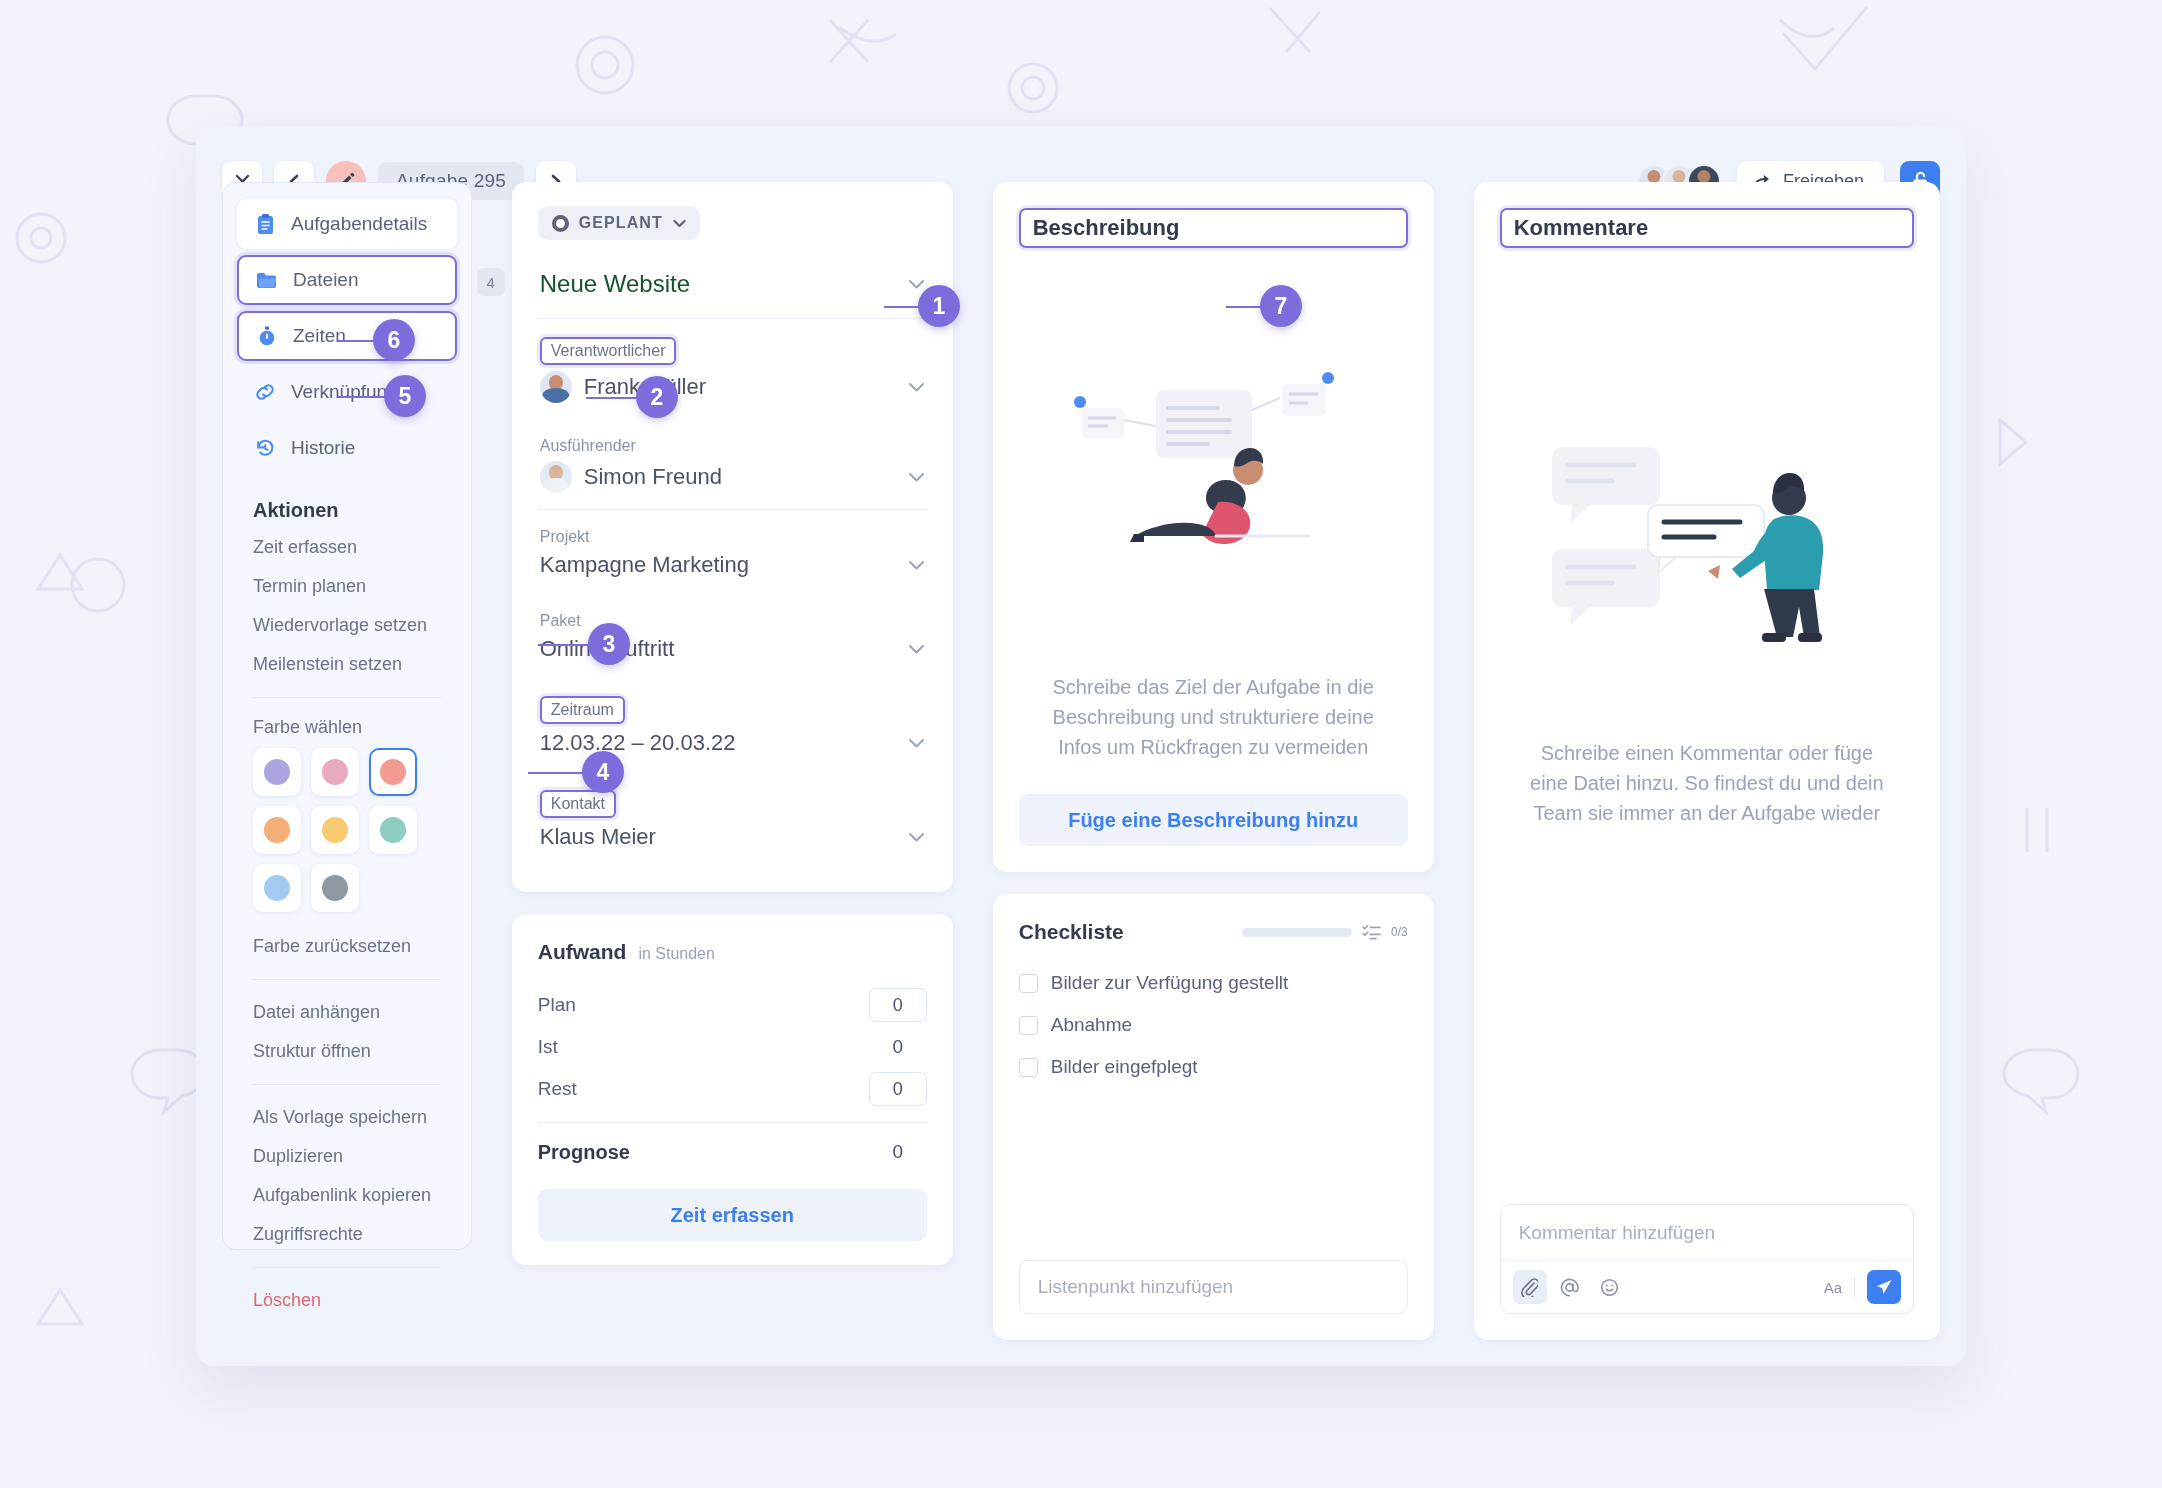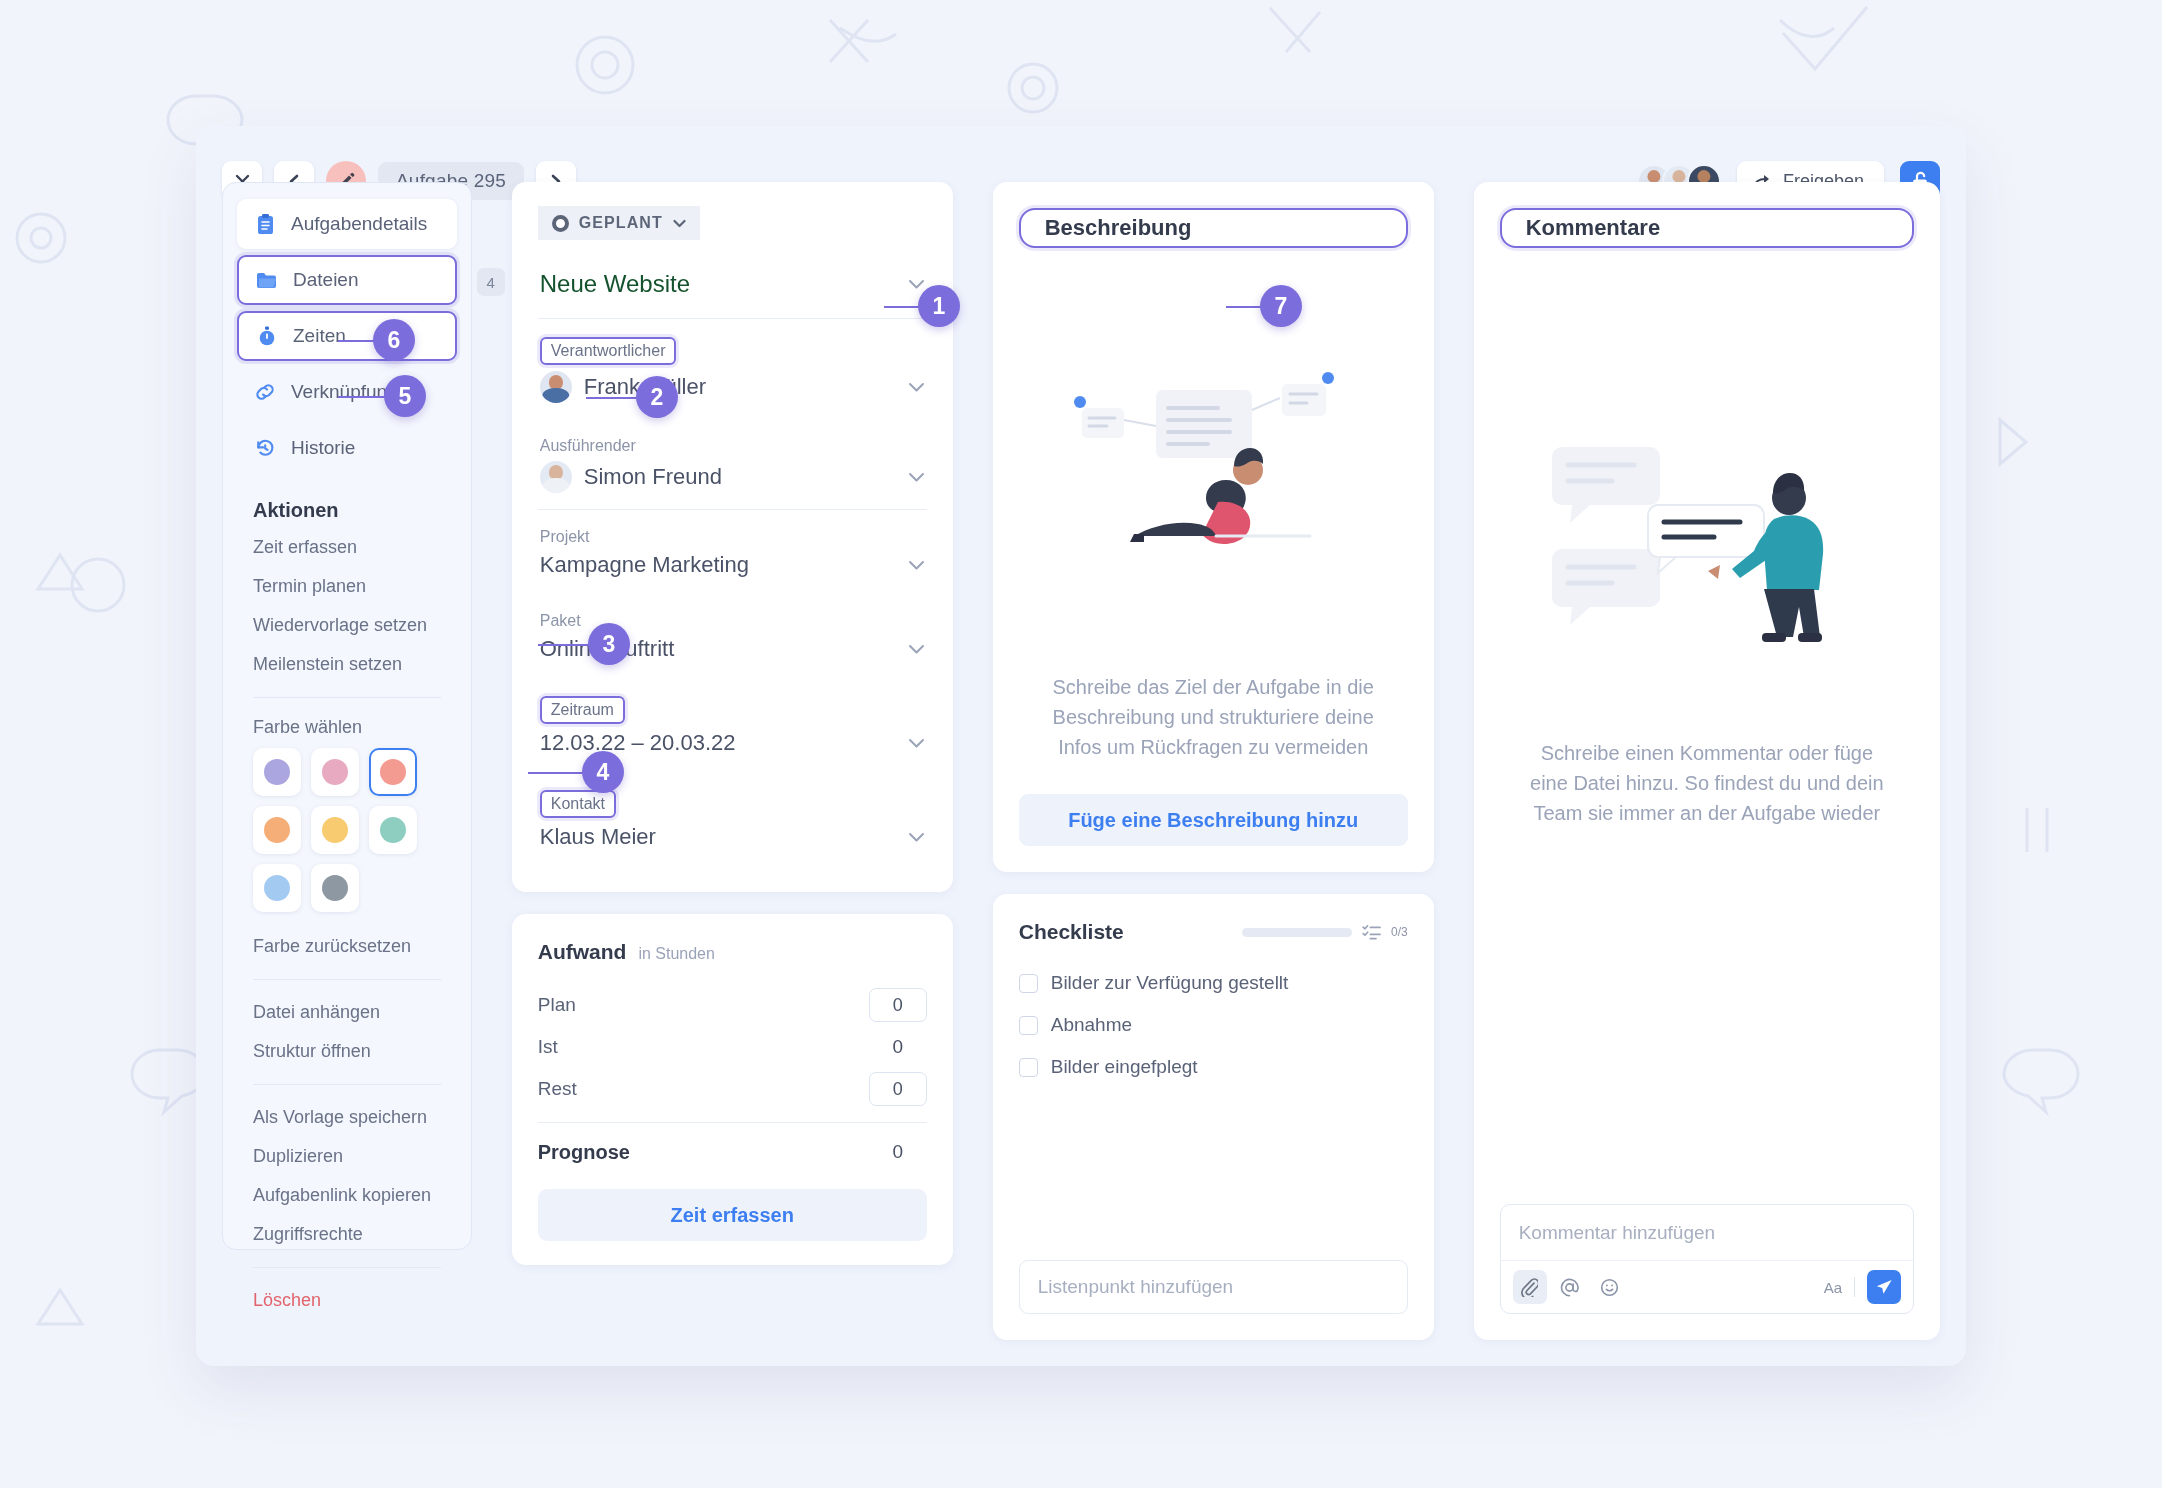--- a/index.html
+++ b/index.html
@@ -153,21 +153,21 @@
     cursor: pointer; border: 2px solid transparent;
   }
   .swatch.selected { border-color: #3d7ff0; }
   .swatch i { display: block; width: 26px; height: 26px; border-radius: 50%; }
 
   
   .details-card { padding: 24px 26px 26px 26px; }
   .status-chip {
     display: inline-flex; align-items: center; gap: 10px;
     height: 34px; padding: 0 14px;
-    background: #edf0f7; border-radius: 0;
+    background: #edf0f7; border-radius: 10px;
     font-size: 16px; font-weight: bold; color: #5d6679;
     letter-spacing: 1.1px; cursor: pointer;
   }
   .status-dot {
     width: 17px; height: 17px; border-radius: 50%;
     border: 4px solid #5d6679; background: #fff;
   }
   .task-title {
     display: flex; align-items: center; justify-content: space-between;
     font-size: 24px; color: #14532d;
@@ -218,22 +218,22 @@
     background: #eef2fb; border: none; border-radius: 9px;
     font-size: 20px; color: #3d7ff0; font-weight: bold;
     cursor: pointer;
     font-family: "Liberation Sans", sans-serif;
   }
 
   
   .desc-card { padding: 26px; height: 690px; display: flex; flex-direction: column; }
   .hl-title {
     display: inline-block;
-    border: 2px solid #7b6ddb; border-radius: 16px;
-    padding: 5px 24px; font-size: 22px; font-weight: bold; color: #333b4d;
+    border: 2px solid #7b6ddb; border-radius: 7px;
+    padding: 5px 12px; font-size: 22px; font-weight: bold; color: #333b4d;
     background: #fff;
     box-shadow: 0 0 0 3px rgba(123,109,219,.14);
   }
   .empty-art { flex: 1; display: flex; align-items: center; justify-content: center; }
   .empty-text {
     text-align: center; font-size: 20px; line-height: 1.5;
     color: #9aa3b8; padding: 0 20px 18px 20px;
   }
 
   

